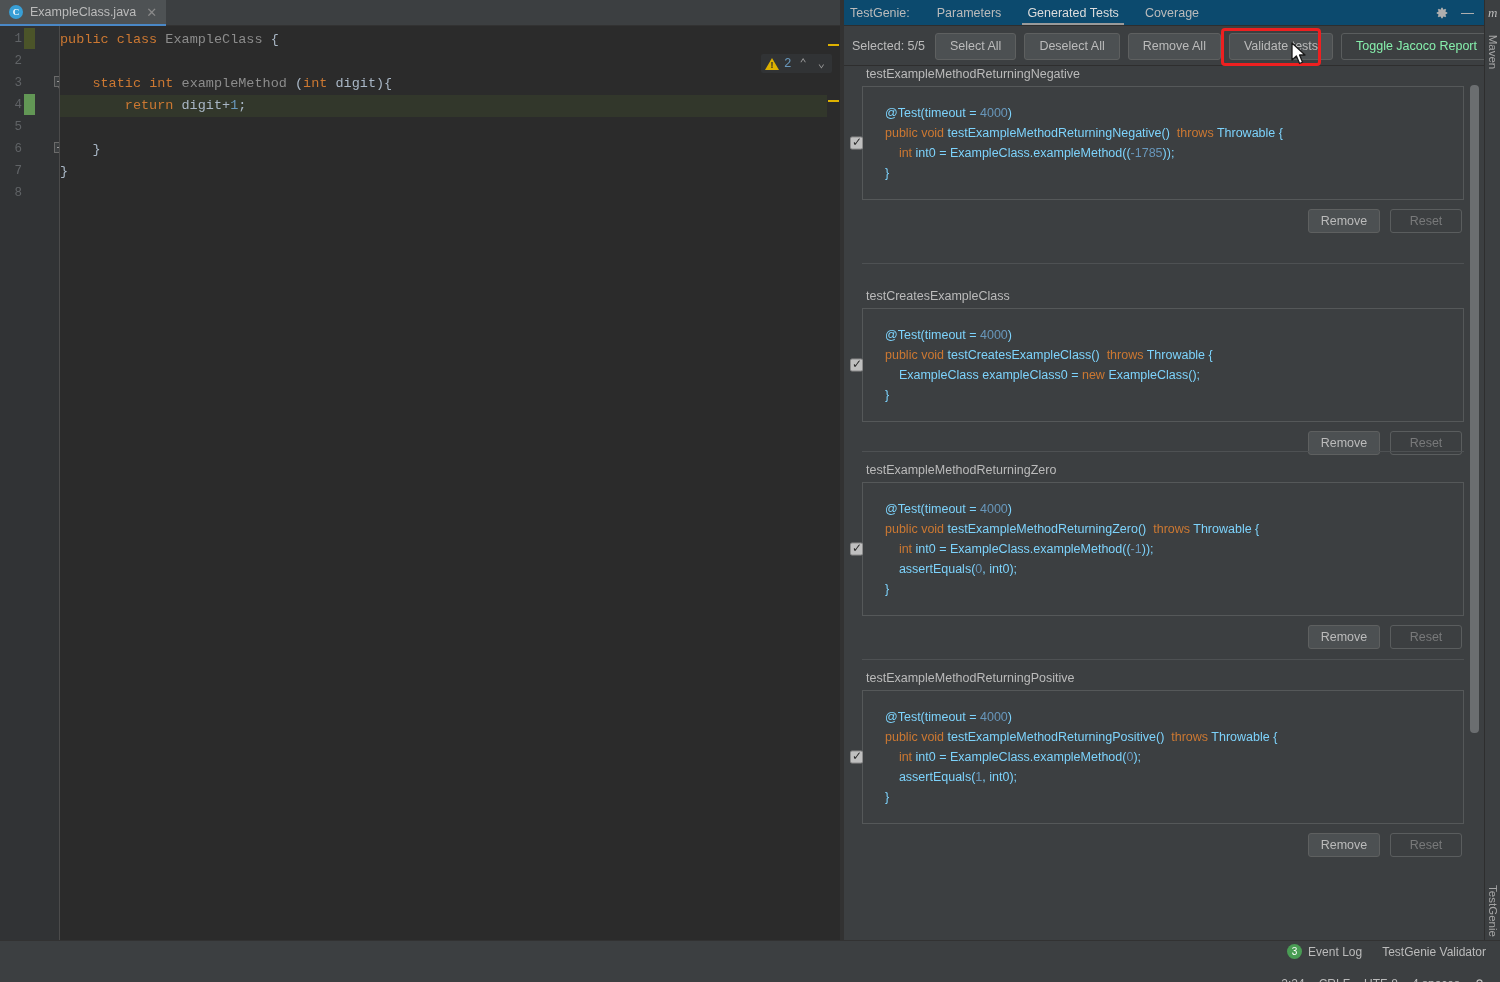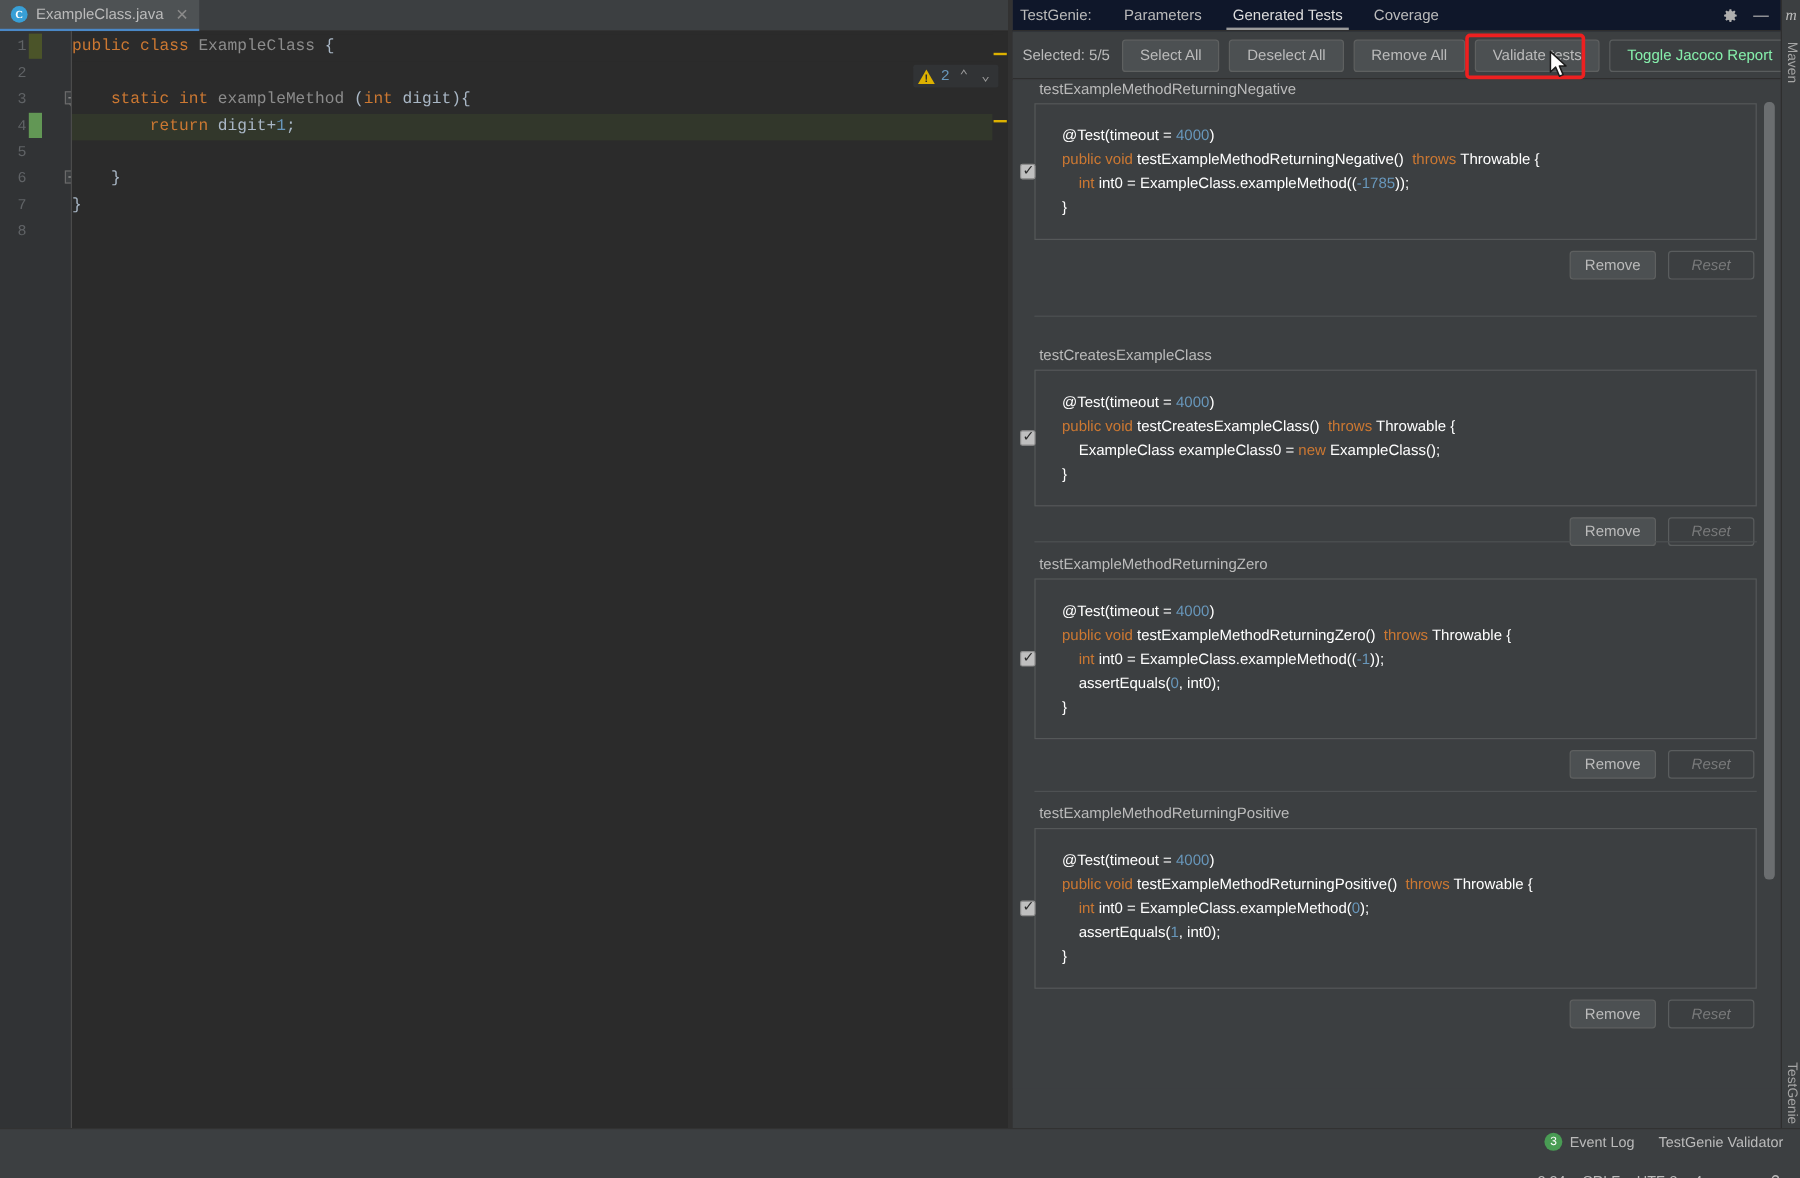--- a/index.html
+++ b/index.html
@@ -118,21 +118,21 @@
   }
 
   
   .tool-window {
     position: absolute; left: 844px; top: 0; width: 640px; height: 940px;
     background: #3c3f41;
   }
   .tw-header {
     position: absolute; left: 0; top: 0; width: 640px; height: 26px;
     display: flex; align-items: center;
-    background: #0f172a;
+    background: #0c4a6e;
     border-bottom: 1px solid #2e2e2e;
   }
   .tw-title {
     color: #bbbbbb; font-size: 12.5px; padding: 0 14px 0 6px; white-space: nowrap;
   }
   .tw-tab {
     color: #bbbbbb; font-size: 12.5px; padding: 0 13px; height: 26px;
     line-height: 26px; white-space: nowrap; position: relative;
   }
   .tw-tab.active { color: #dddddd; }
@@ -200,32 +200,32 @@
   .code-box {
     border: 1px solid #555859; background: #3c3f41;
     padding: 16px 0 16px 22px;
   }
   .cb-line {
     font-family: "Liberation Sans", sans-serif; font-size: 12.5px;
     line-height: 20px; white-space: pre; color: #bbbbbb;
   }
   .tkw { color: #cc7832; }
   .tnum { color: #6897bb; }
-  .tdef { color: #ffffff; }
+  .tdef { color: #7dd3fc; }
   .card-btns {
     display: flex; justify-content: flex-end; gap: 10px;
     padding-top: 9px; padding-right: 2px;
   }
   .card-btn {
     height: 24px; width: 72px;
     background: #4c5052; border: 1px solid #5e6060; border-radius: 3px;
     color: #bbbbbb; font-size: 12.5px;
     display: flex; align-items: center; justify-content: center;
   }
-  .card-btn.disabled { background: transparent; border-color: #5a5d5e; color: #78797a; font-style: italic; }
+  .card-btn.disabled { background: transparent; border-color: #5a5d5e; color: #78797a; }
   .card-sep {
     position: absolute; left: 18px; width: 602px; height: 1px; background: #4e5153;
   }
 
   .tw-scrollbar {
     position: absolute; right: 5px; top: 67px; width: 9px; height: 840px;
   }
   .tw-thumb {
     position: absolute; left: 0; width: 9px; background: #6b6e70; border-radius: 4px;
   }

